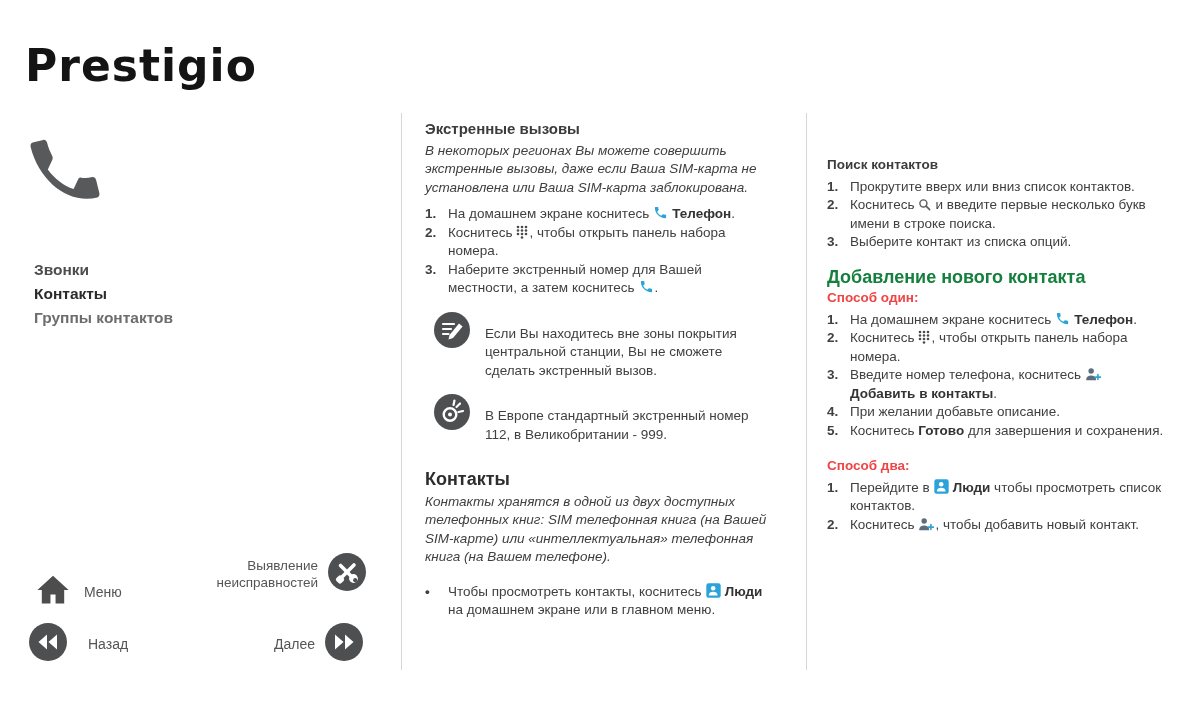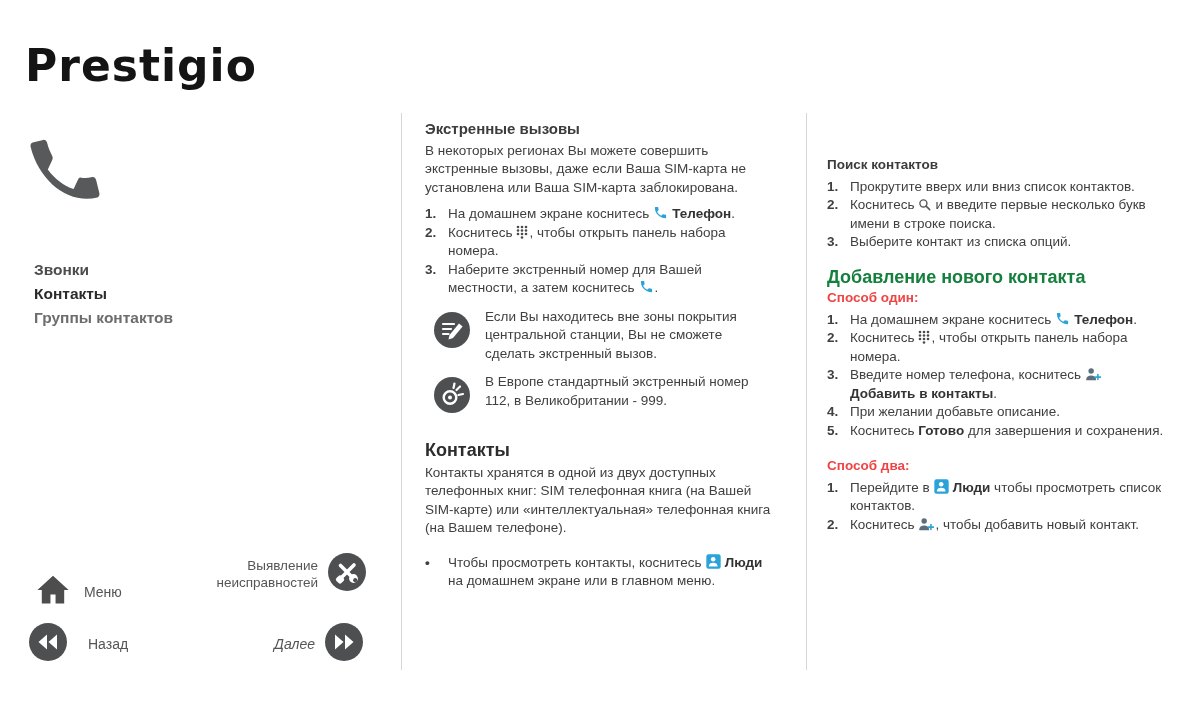--- a/index.html
+++ b/index.html
@@ -30,44 +30,44 @@
   .chapter.c3 { color:#6d6d6d; }
 
   .navrow { position:absolute; display:flex; align-items:center; cursor:pointer; height:40px; }
   .navrow .lbl { font-size:14px; color:#555; }
   .nav-home { left:36px; top:572px; }
   .nav-home .lbl { margin-left:14px; }
   .nav-ts { left:190px; top:554px; }
   .nav-ts .lbl { width:128px; text-align:right; font-size:13.5px; line-height:17px; margin-right:9px; }
   .nav-back { left:28px; top:624px; }
   .nav-back .lbl { margin-left:20px; }
-  .nav-next { left:247px; top:624px;font-style:italic; }
+  .nav-next { left:247px; top:624px; }
   .nav-next .lbl { width:68px; text-align:right; margin-right:9px; }
 
   
   .col { position:absolute; top:120px; font-size:13.5px; line-height:18.5px; color:#404040; }
   .col-mid { left:425px; width:348px; }
   .col-right { left:827px; width:342px;margin-top:36px; }
 
   h3.sec { font-size:15px; font-weight:700; color:#3c3c3c; margin:0 0 3px; }
   h2.big { font-size:18px; font-weight:700; color:#2d2d2d; margin:26px 0 4px; }
   h2.big2 { font-size:18px; font-weight:700; color:#15803d; margin:16px 0 2px; }
   h4.sub { font-size:13.5px; font-weight:700; color:#3c3c3c; margin:0 0 3px; }
-  p.intro { margin:0 0 8px; }
+  p.intro { margin:0 0 8px;font-style:italic; }
   .method { font-weight:700; color:#ef4444; margin:3px 0 3px; }
   .method.second { margin-top:17px; }
 
   .step { display:flex; }
   .step .num { width:23px; flex:none; font-weight:700; }
   .step .t { flex:1; }
   b { font-weight:700; color:#333; }
 
   .note { display:flex; align-items:flex-start; margin-top:10px; }
   .nicon { flex:none; width:40px; height:40px; margin:2px 13px 0 7px; }
-  .ntext { flex:1; }
+  .ntext { flex:1;margin-top:17px; }
 
   .bullet { display:flex; margin-top:16px;justify-content:flex-end; }
   .bdot { width:23px; flex:none; font-weight:700; }
   .bdot::before { content:"•"; }
 
   .ic { display:inline-block; vertical-align:-2px; line-height:0; margin:0 4px; }
   .ic.tight { margin-right:1px; }
   .ic svg { display:inline-block; }
 </style>
 </head>

